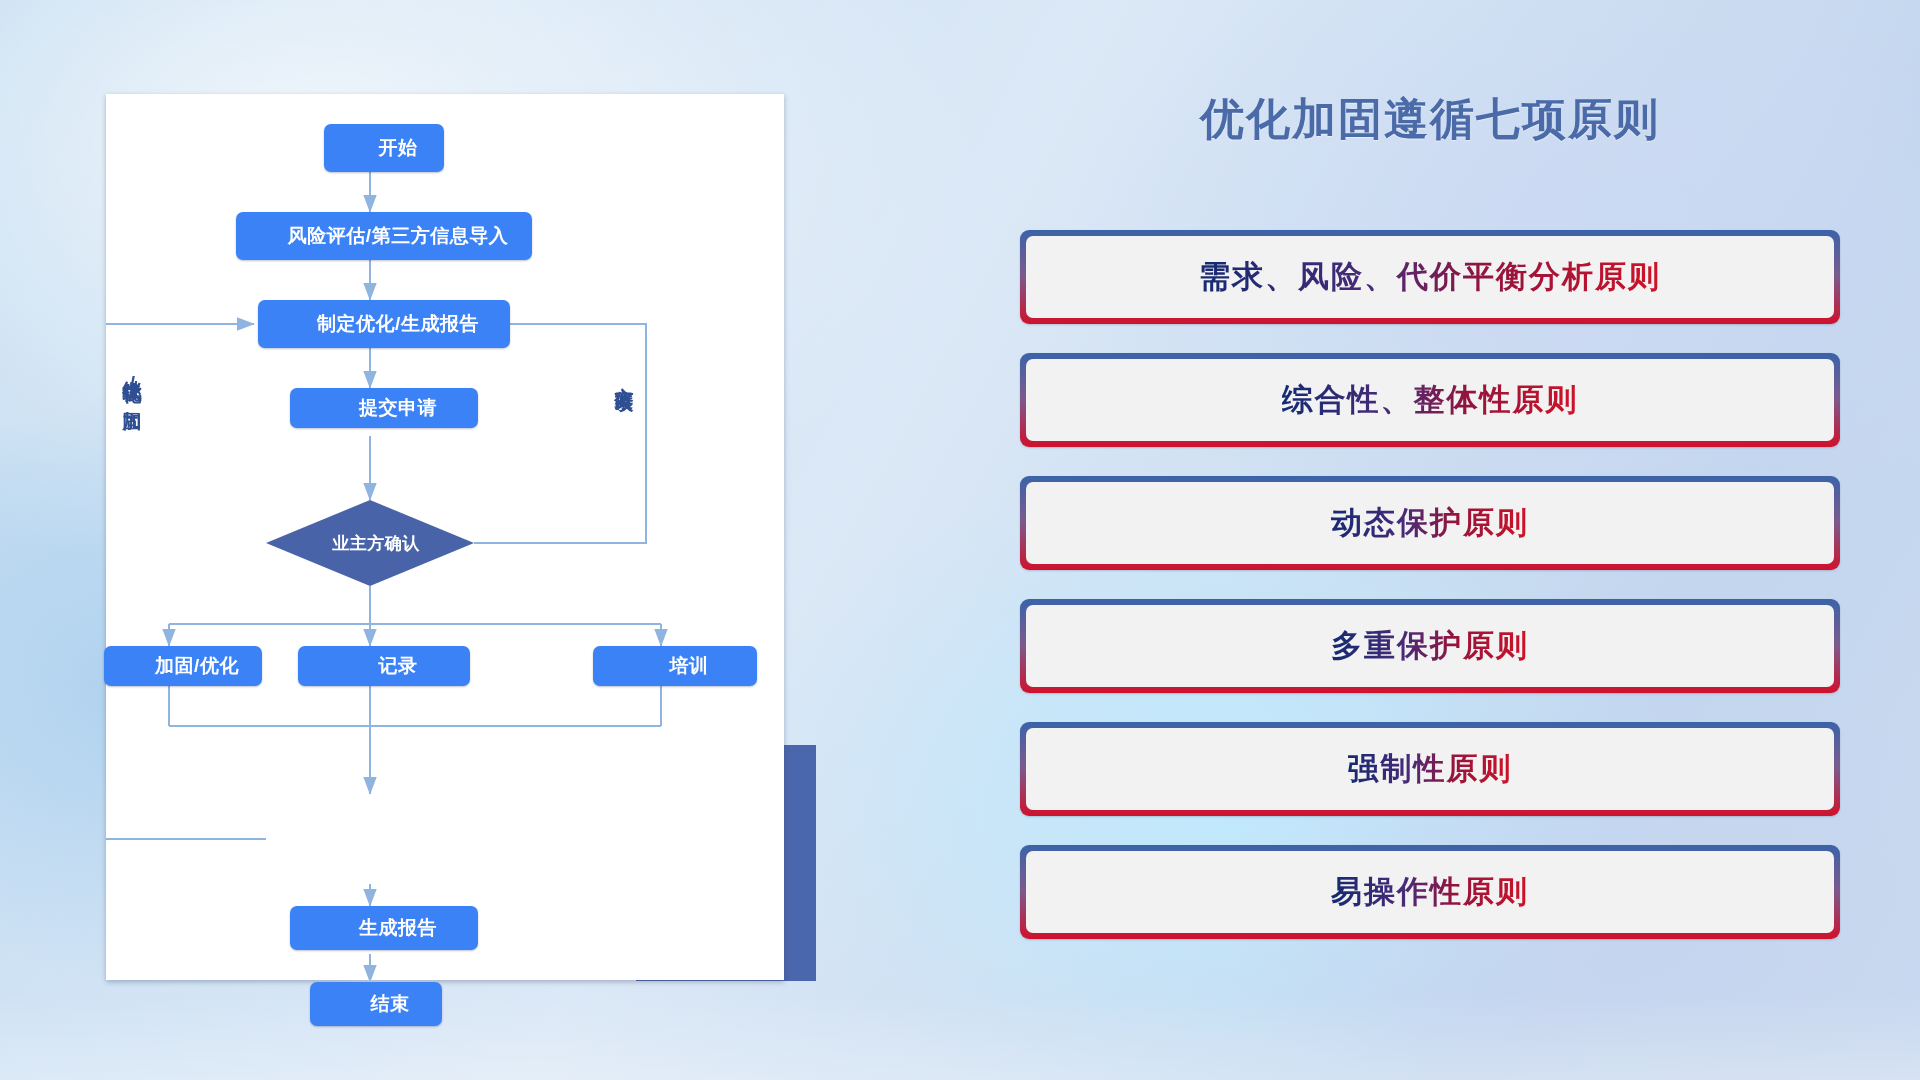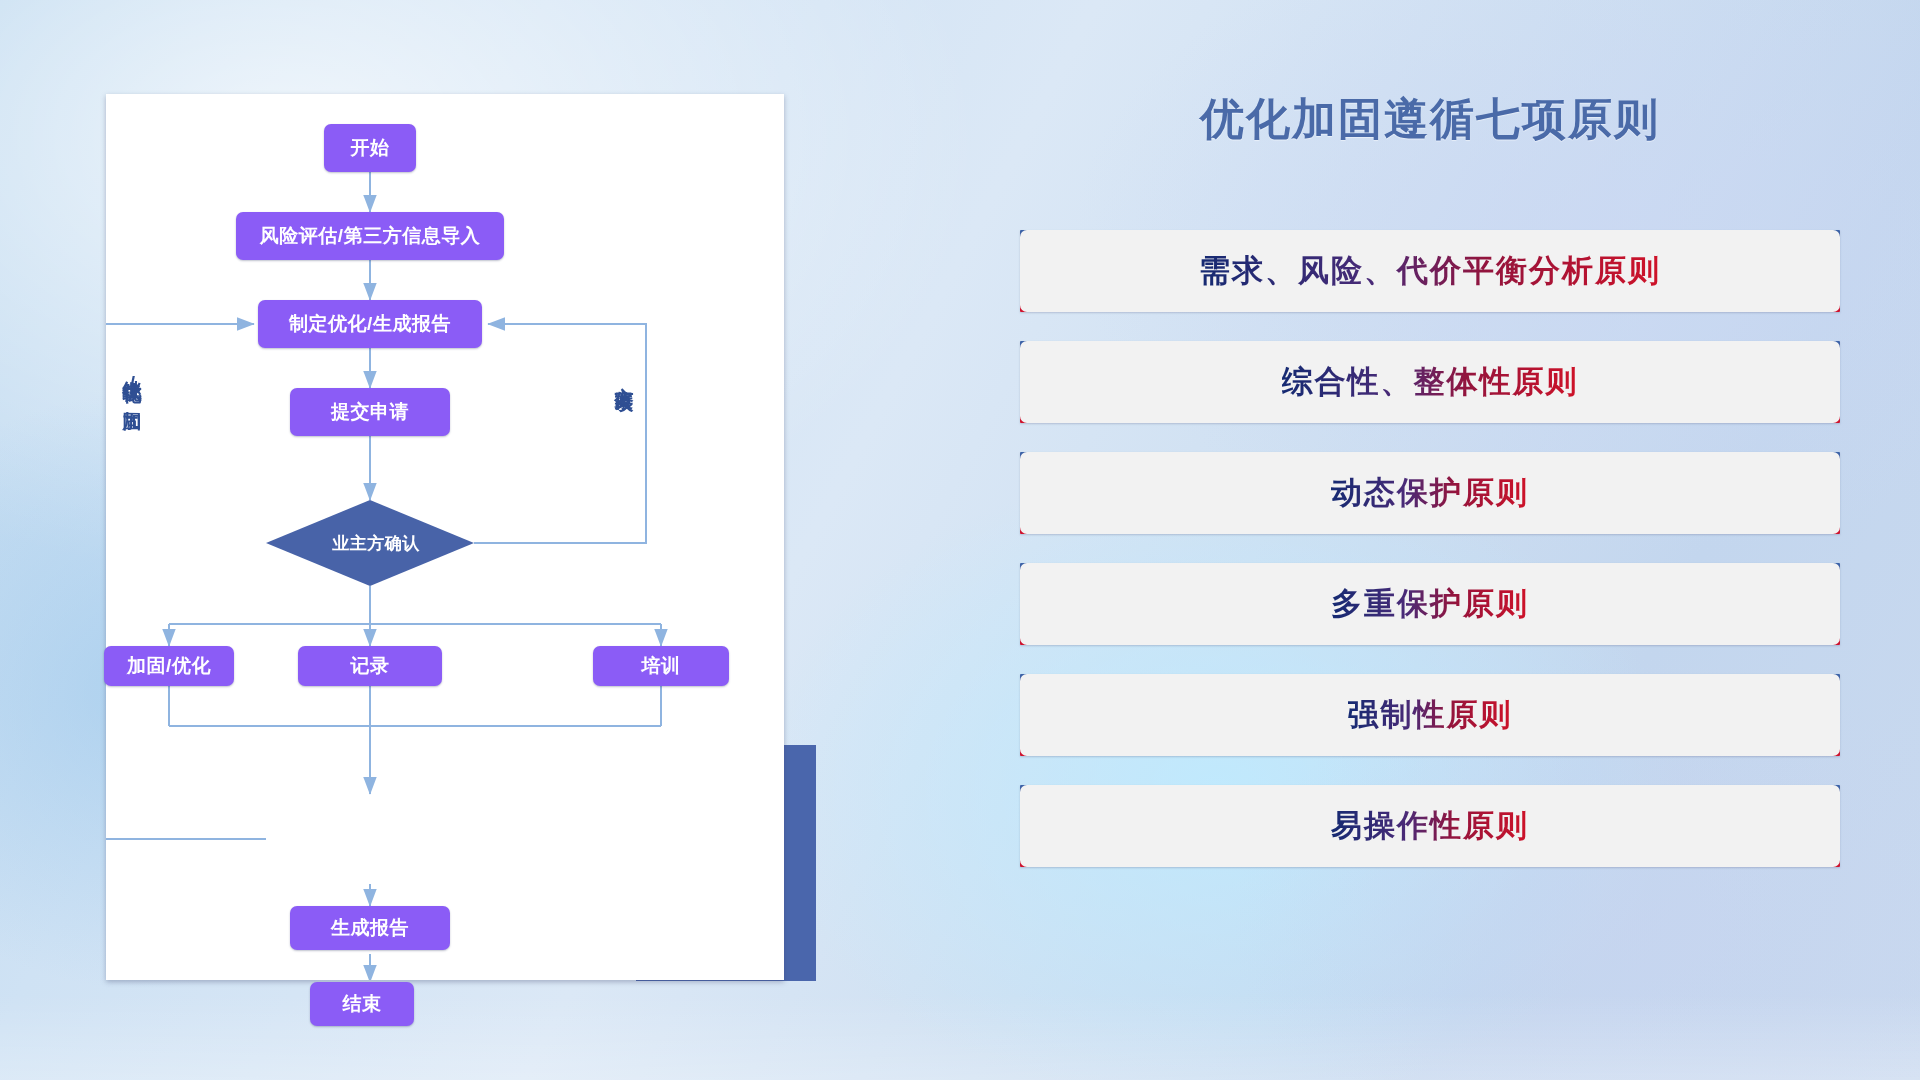--- a/index.html
+++ b/index.html
@@ -30,38 +30,38 @@
     background:#4a66ac;}
   #flow-card{position:absolute;left:106px;top:94px;width:678px;height:886px;
     background:#ffffff;box-shadow:0 2px 5px rgba(60,70,110,.35);}
   #flow-inner{position:absolute;inset:0;}
 
   svg#flow-lines{position:absolute;left:0;top:0;width:678px;height:886px;}
 
   .node{position:absolute;display:flex;align-items:center;justify-content:center;
     color:#ffffff;font-weight:bold;white-space:nowrap;text-align:center;
     letter-spacing:.5px;}
-  .rect{background:#8b5cf6;border-radius:7px;box-shadow:0 1px 2px rgba(40,50,90,.3);}
+  .rect{background:#3b82f6;border-radius:7px;box-shadow:0 1px 2px rgba(40,50,90,.3);padding-left:28px;}
   .diamond{color:#fff;}
   .diamond .dshape{position:absolute;inset:0;background:#4863a8;
     clip-path:polygon(50% 0,100% 50%,50% 100%,0 50%);}
   .diamond .dlabel{position:relative;z-index:2;margin-left:12px;}
 
   .vlabel{position:absolute;color:#2f4f93;font-weight:bold;
     writing-mode:vertical-rl;text-orientation:upright;letter-spacing:2px;
     line-height:1.05;}
 
   
   #right-panel{position:absolute;left:1020px;top:90px;width:820px;height:930px;}
   #panel-title{position:absolute;left:0;top:0;width:820px;text-align:center;
     font-size:44px;font-weight:bold;color:#4a6aa8;letter-spacing:2px;
     text-shadow:0 1px 1px rgba(255,255,255,.5);}
   #principle-list{position:absolute;left:0;top:140px;width:820px;}
   .principle-item{position:relative;height:82px;margin-bottom:29px;
-    border-radius:1px;padding:0;
+    border-radius:9px;padding:6px;
     background:linear-gradient(180deg,#3b63a8 0%,#7b5a8e 48%,#d0112b 100%);
     box-shadow:0 1px 2px rgba(70,80,120,.25);}
   .principle-inner{height:100%;border-radius:7px;background:#f2f2f2;
     display:flex;align-items:center;justify-content:center;}
   .principle-text{font-size:31px;font-weight:bold;letter-spacing:2px;
     background:linear-gradient(90deg,#152a72 0%,#4a2a77 38%,#93143d 62%,#cf1228 100%);
     -webkit-background-clip:text;background-clip:text;color:transparent;
     -webkit-text-fill-color:transparent;}
 </style>
 </head>
@@ -126,21 +126,21 @@
     </div>
 
     <div class="node rect" style="left:130px;top:118px;width:268px;height:48px;font-size:19px;">
       <span>风险评估/第三方信息导入</span>
     </div>
 
     <div class="node rect" style="left:152px;top:206px;width:224px;height:48px;font-size:19px;">
       <span>制定优化/生成报告</span>
     </div>
 
-    <div class="node rect" style="left:184px;top:294px;width:160px;height:48px;font-size:19px;">
+    <div class="node rect" style="left:184px;top:294px;width:160px;height:40px;font-size:19px;">
       <span>提交申请</span>
     </div>
 
     <div class="node diamond" style="left:160px;top:406px;width:208px;height:86px;font-size:17px;">
       <span class="dshape"></span>
       <span class="dlabel">业主方确认</span>
     </div>
 
     <div class="node rect" style="left:-2px;top:552px;width:130px;height:40px;font-size:19px;">
       <span>加固/优化</span>

